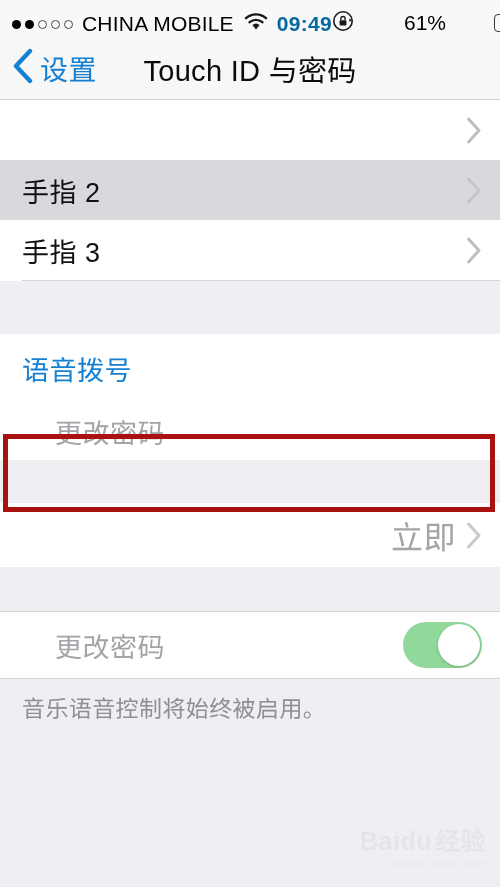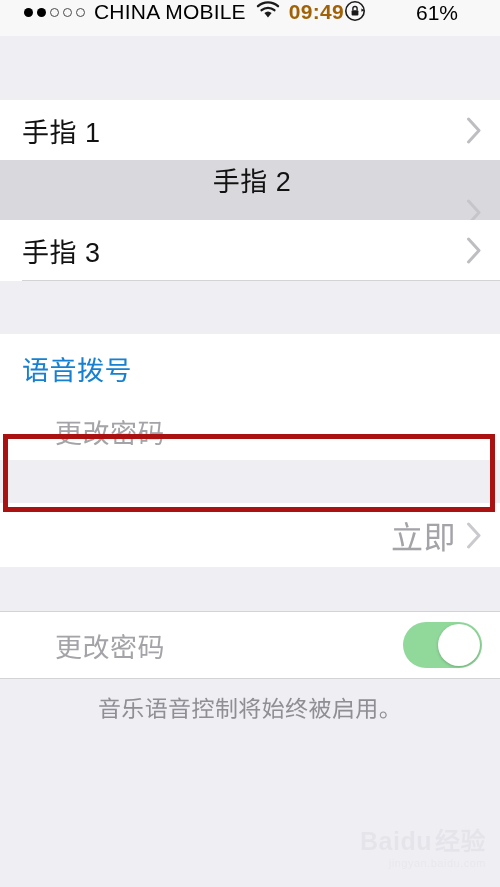--- a/index.html
+++ b/index.html
@@ -23,23 +23,23 @@
   }
 
   
   #status-bar {
     position: absolute;
     left: 0; top: 0;
     width: 500px;
     height: 36px;
     background: #F8F8F8;
     display: flex;
-    align-items: flex-start;
-    box-sizing: border-box;
-    padding: 0 14px 0 24px;
+    align-items: flex-end;
+    box-sizing: border-box;
+    padding: 0 14px 0 12px;
   }
   .sb-left {
     display: flex;
     align-items: center;
     flex: 0 0 auto;
   }
   .sb-right {
     display: flex;
     align-items: center;
     margin-left: auto;
@@ -66,21 +66,21 @@
     letter-spacing: 0.2px;
     white-space: nowrap;
   }
   .wifi-icon {
     margin: 0 9px 0 10px;
     display: block;
   }
   .sb-time {
     font-size: 21px;
     font-weight: bold;
-    color: #a16207;
+    color: #0369a1;
     letter-spacing: 0.3px;
     white-space: nowrap;
   }
   .rotlock-icon { display: block; margin-right: 10px; }
   .batt-pct {
     font-size: 21px;
     color: #000;
     margin-right: 8px;
     white-space: nowrap;
   }
@@ -166,21 +166,21 @@
 
   .row {
     position: relative;
     height: 60px;
     background: #FFFFFF;
     display: flex;
     align-items: center;
     box-sizing: border-box;
     padding: 0 18px 0 22px;
   }
-  .row.pressed { background: #D9D8DD; flex-direction: column; }
+  .row.pressed { background: #D9D8DD; }
   .row .label {
     font-size: 27px;
     color: #121212;
     letter-spacing: 0.5px;
   }
   .row .label.link { color: #1681D2; }
   .row .label.dim  { color: #A3A3A8; margin-left: 33px; }
   .row .value {
     margin-left: auto;
     font-size: 32px;
@@ -218,21 +218,20 @@
     background: #FFFFFF;
     box-shadow: 0 1px 3px rgba(0,0,0,0.22);
   }
 
   .footer-note {
     padding: 16px 22px 0 22px;
     font-size: 23px;
     color: #8E8E93;
     letter-spacing: 0.4px;
     line-height: 1.3;
-    text-align: center;
   }
 
   
   #annotation-box {
     position: absolute;
     left: 3px;
     top: 334px;   
     width: 492px;
     height: 78px;
     border: 5px solid #AA1111;
@@ -308,27 +307,37 @@
         <span class="battery-fill" id="battery-fill" style="width: 61%; background: rgb(76, 217, 100);"></span>
       </span>
       <span class="bolt-icon">
         <svg width="12" height="20" viewBox="0 0 12 20">
           <path d="M7.5 0 L0.5 11 H5 L3.5 20 L11.5 8 H6.8 Z" fill="#1a1a1a"></path>
         </svg>
       </span>
     </div>
   </div>
 
+  <div id="nav-bar">
+    <div id="back-button">
+      <span>
+        <svg width="22" height="36" viewBox="0 0 22 36">
+          <path d="M18 3 L4 18 L18 33" stroke="#1681D2" stroke-width="4.4" fill="none" stroke-linecap="round" stroke-linejoin="round"></path>
+        </svg>
+      </span>
+      <span class="back-label">设置</span>
+    </div>
+    <div id="nav-title">Touch ID 与密码</div>
+  </div>
 
   <div id="content">
 
     <div class="group">
 
       <div class="row">
-        <span class="label">手指 1</span>
         <span class="chev">
           <svg width="16" height="27" viewBox="0 0 16 27">
             <path d="M2.5 2 L13 13.5 L2.5 25" stroke="#BDBDC2" stroke-width="3" fill="none" stroke-linecap="round" stroke-linejoin="round"></path>
           </svg>
         </span>
       </div>
 
       <div class="row pressed">
         <span class="label">手指 2</span>
         <span class="chev">

